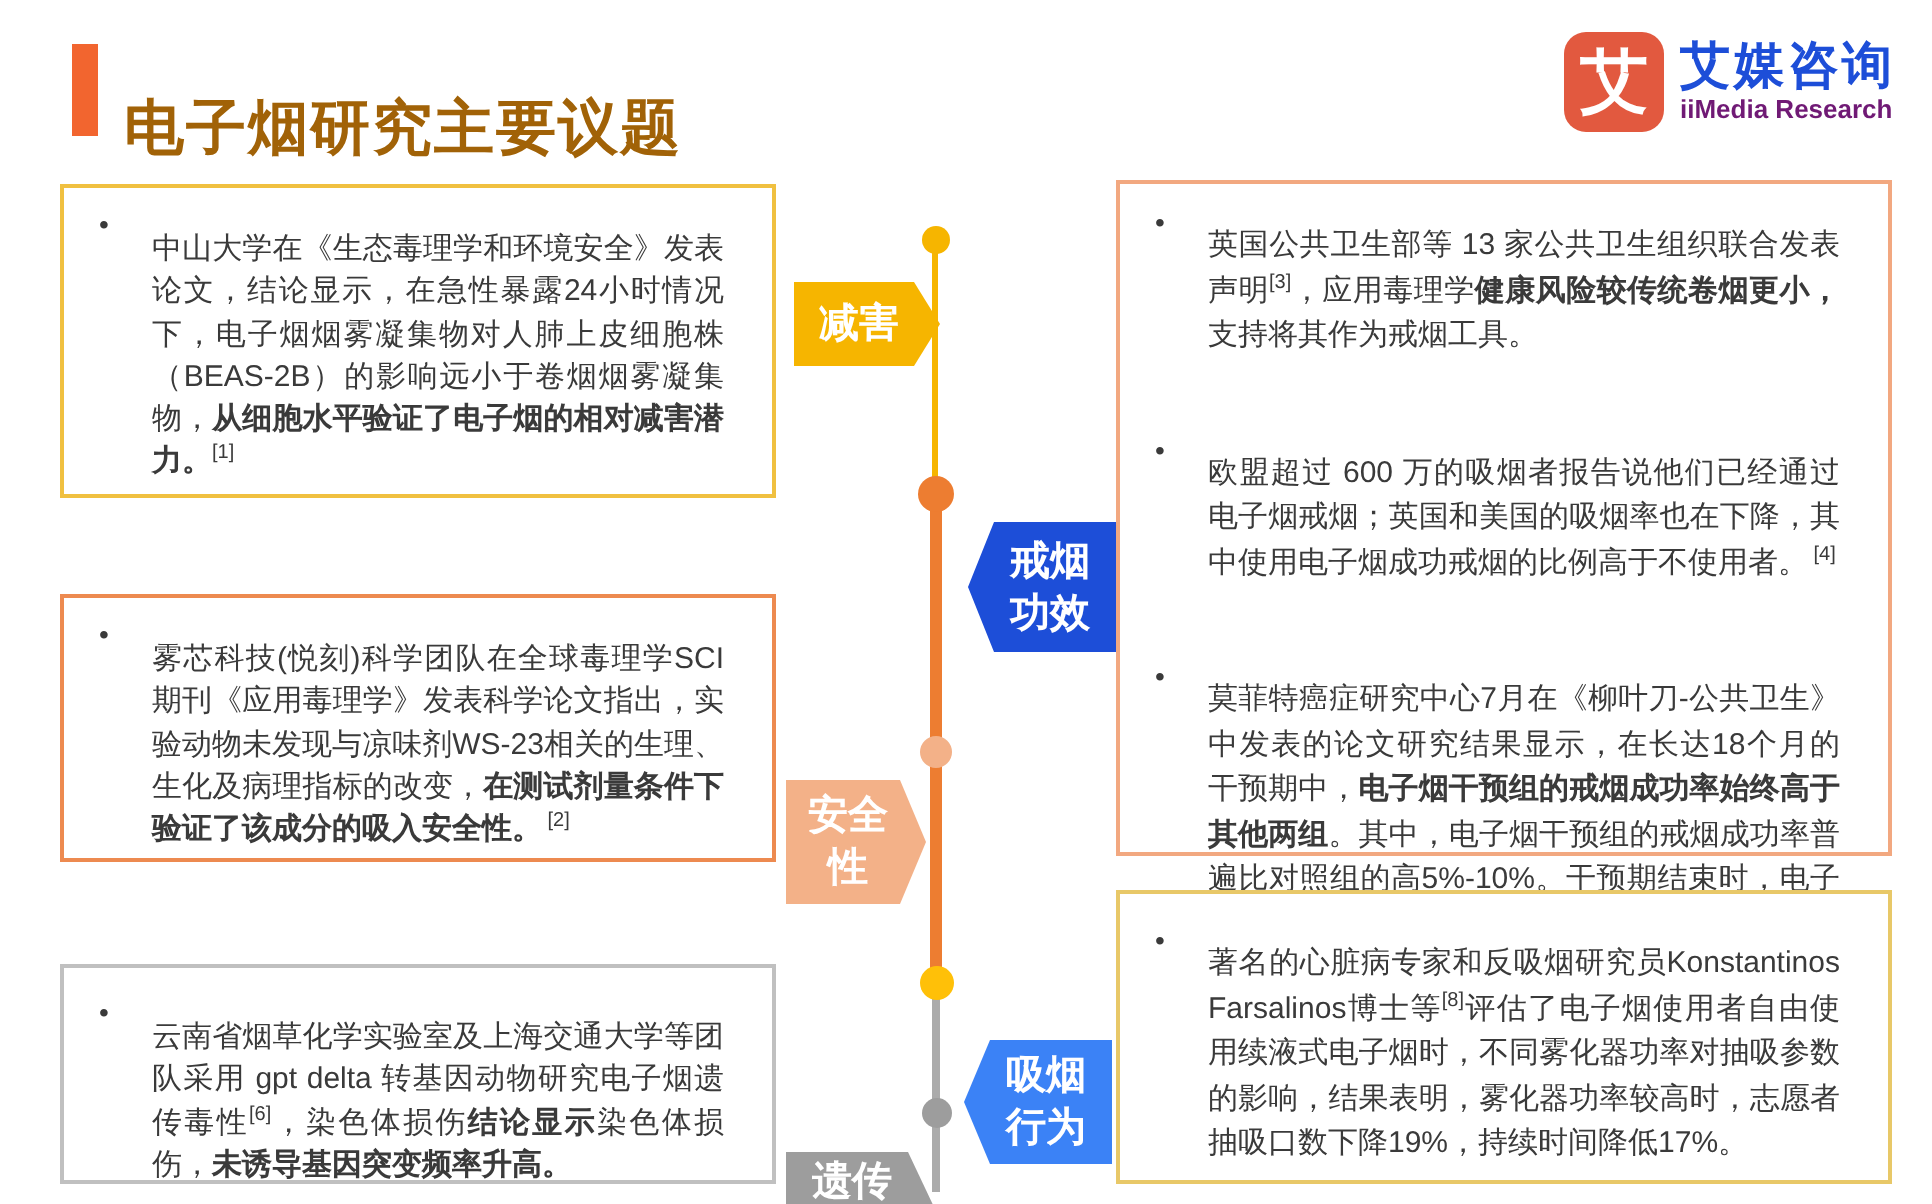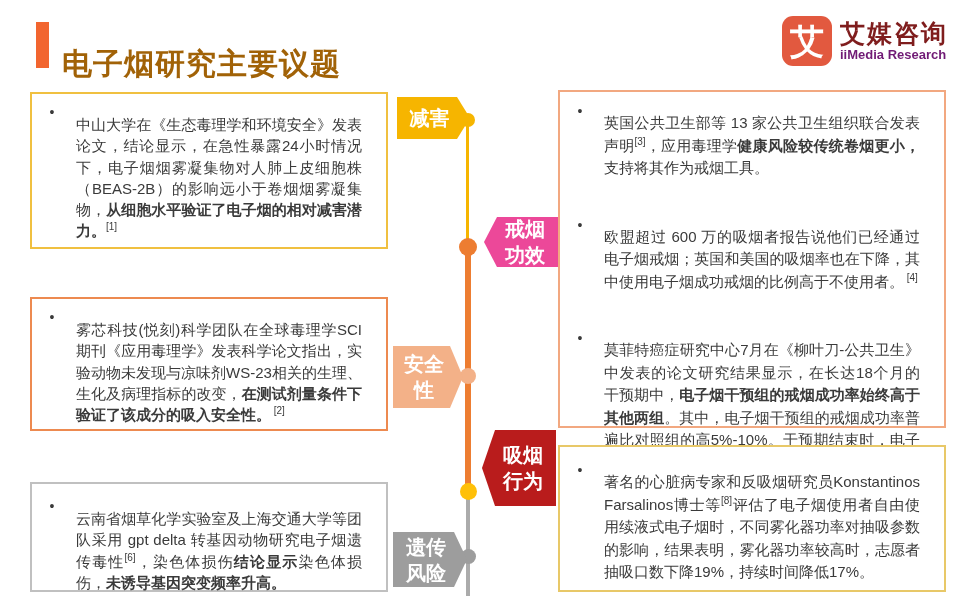--- a/index.html
+++ b/index.html
@@ -7,36 +7,36 @@
     position:relative;width:966px;height:602px;background:#ffffff;overflow:hidden;
     font-family:"Liberation Sans","DejaVu Sans",sans-serif;color:#3a3a3a;
   }
   
   .title-bar{position:absolute;left:36px;top:22px;width:13px;height:46px;background:#F2652F;}
   .page-title{position:absolute;left:62px;top:24px;font-size:30px;font-weight:700;color:#a16207;letter-spacing:1px;}
   .logo{position:absolute;right:18px;top:16px;display:flex;align-items:center;gap:8px;}
   .logo-mark{width:50px;height:50px;background:#E2593F;border-radius:11px;display:flex;align-items:center;justify-content:center;
     color:#fff;font-size:34px;font-weight:700;line-height:1;}
   .logo-text{display:flex;flex-direction:column;line-height:1.1;}
-  .logo-cn{color:#7f1d1d;font-size:25px;font-weight:700;letter-spacing:2px;}
+  .logo-cn{color:#1d4ed8;font-size:25px;font-weight:700;letter-spacing:2px;}
   .logo-en{color:#701a75;font-size:13px;font-weight:700;}
   
   .box{position:absolute;background:#fff;border:2px solid #ccc;box-sizing:border-box;padding:8px 12px 8px 8px;}
   .bullet{display:flex;align-items:flex-start;}
   .marker{flex:0 0 24px;text-align:center;font-size:14px;line-height:21px;color:#3a3a3a;}
   .btext{margin:12px;font-size:15px;line-height:1.42;text-align:justify;}
   .btext sup{font-size:10px;line-height:0;}
   .gap{margin-bottom:22px;}
   .rbox .marker{line-height:23px;}
   .rbox .btext{line-height:1.5;}
   
   .tl-line{position:absolute;}
   .tl-node{position:absolute;border-radius:50%;}
   .tl-label{position:absolute;display:flex;align-items:center;justify-content:center;
-    color:#fff;font-weight:700;font-size:20px;line-height:1.3;text-align:center;white-space:pre-line;}
+    color:#fff;font-weight:700;font-size:20px;line-height:1.3;text-align:center;white-space:pre-line;margin-top:44px;}
   .tag-right{clip-path:polygon(0 0, calc(100% - 13px) 0, 100% 50%, calc(100% - 13px) 100%, 0 100%);padding-right:8px;}
   .tag-left{clip-path:polygon(13px 0, 100% 0, 100% 100%, 13px 100%, 0 50%);padding-left:8px;}
 </style>
 </head>
 <body>
 
 <div id="stage">
 
   <div class="title-bar"></div>
   <h1 class="page-title">电子烟研究主要议题</h1>
@@ -96,22 +96,22 @@
   <div class="tl-line" style="left:465px;top:247px;width:6px;height:244px;background:#ED7D31;"></div>
   <div class="tl-line" style="left:466px;top:491px;width:4px;height:105px;background:#ABABAB;"></div>
 
   <div class="tl-node" style="left:461px;top:113px;width:14px;height:14px;background:#F6B500;"></div>
   <div class="tl-node" style="left:459px;top:238px;width:18px;height:18px;background:#ED7D31;"></div>
   <div class="tl-node" style="left:460px;top:368px;width:16px;height:16px;background:#F3B188;"></div>
   <div class="tl-node" style="left:460px;top:483px;width:17px;height:17px;background:#FFC008;"></div>
   <div class="tl-node" style="left:461px;top:549px;width:15px;height:15px;background:#9D9D9D;"></div>
 
   <div class="tl-label tag-right" style="left: 397px; top: 97px; width: 65px; height: 42px; background: rgb(246, 181, 0);">减害</div>
-  <div class="tl-label tag-left" style="left: 484px; top: 217px; width: 66px; height: 50px; background: #ec4899;">戒烟
+  <div class="tl-label tag-left" style="left: 484px; top: 217px; width: 66px; height: 65px; background: #1d4ed8;">戒烟
 功效</div>
   <div class="tl-label tag-right" style="left: 393px; top: 346px; width: 62px; height: 62px; background: rgb(243, 177, 136);">安全
 性</div>
-  <div class="tl-label tag-left" style="left: 482px; top: 430px; width: 66px; height: 76px; background: #b91c1c;">吸烟
+  <div class="tl-label tag-left" style="left: 482px; top: 476px; width: 66px; height: 62px; background: #3b82f6;">吸烟
 行为</div>
   <div class="tl-label tag-right" style="left: 393px; top: 532px; width: 66px; height: 55px; background: rgb(157, 157, 157);">遗传
 风险</div>
 
 </div>
 
 </body></html>

